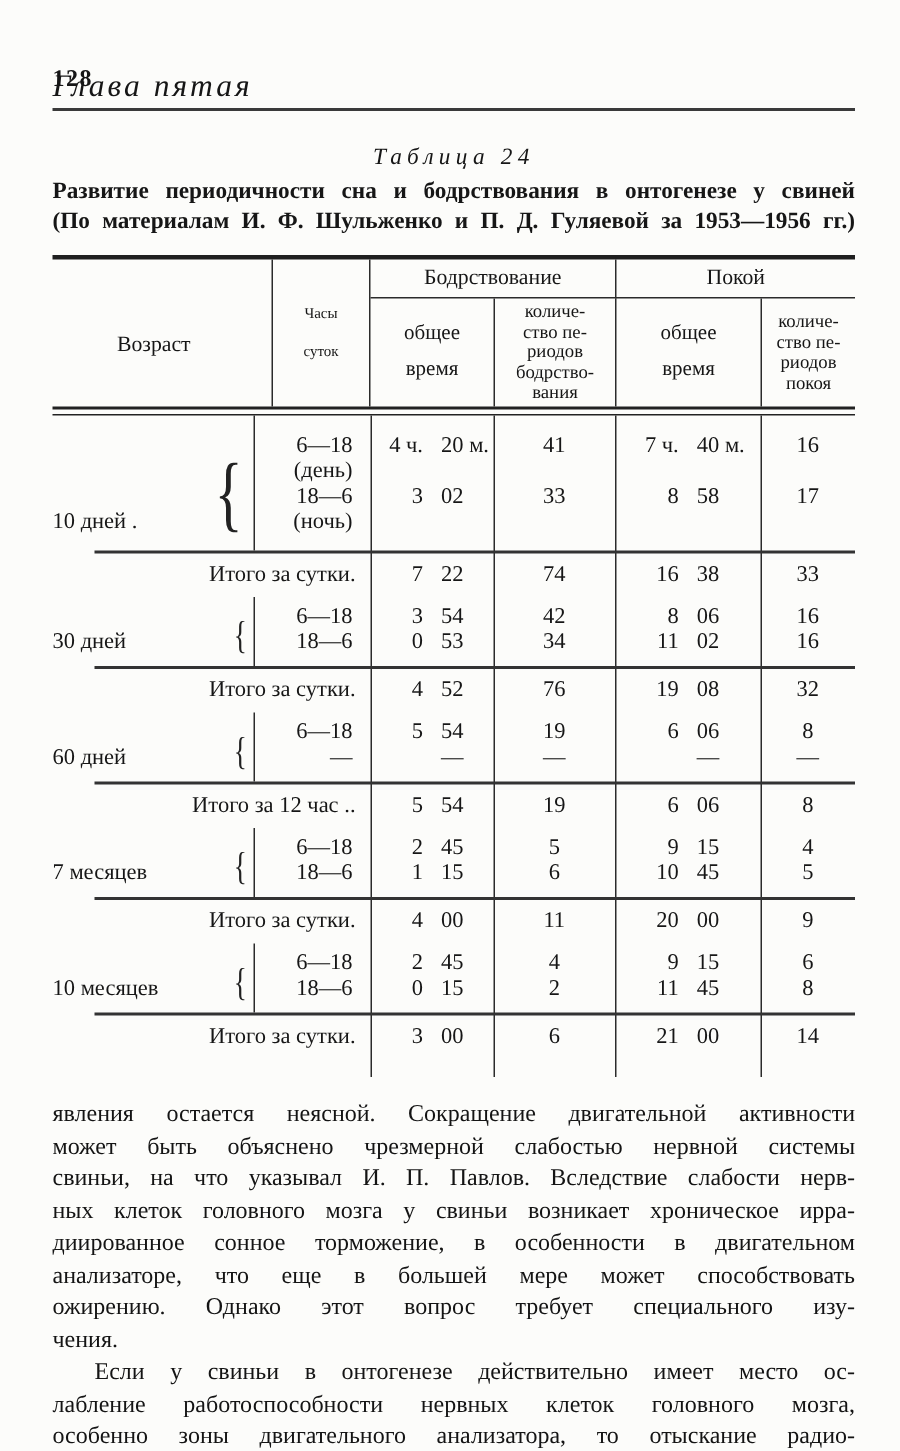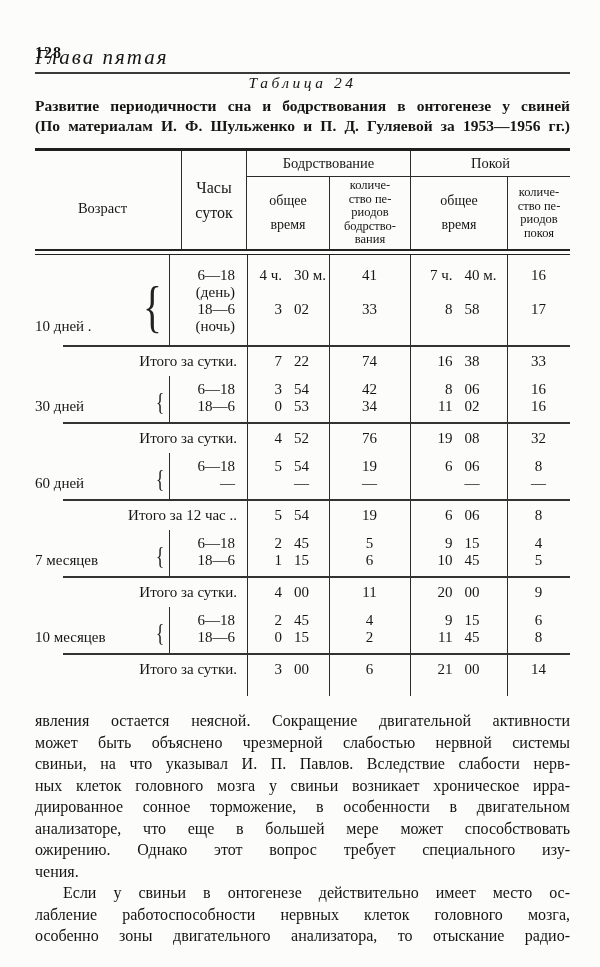--- a/index.html
+++ b/index.html
@@ -19,21 +19,21 @@
   
   .runhead{position:relative;height:20px;}
   .pagenum{position:absolute;left:0;top:0;font-size:16px;font-weight:700;letter-spacing:1px;}
   .chapter{
     position:absolute;left:0;right:0;top:1px;text-align:left;
     font-style:italic;font-size:21px;letter-spacing:2px;
   }
   .headrule{margin-top:8px;border-top:2px solid #3a3a3a;height:0;}
   
   .tab-label{
-    text-align:center;
+    margin-top:22px;text-align:center;
     font-style:italic;font-size:15.5px;letter-spacing:3.5px;
   }
   .tab-title{
     margin-top:4px;font-weight:700;font-size:15.5px;line-height:20px;
     text-align:justify;text-align-last:justify;
   }
   .tab-subtitle{
     font-weight:700;font-size:15.5px;line-height:20px;
     text-align:justify;text-align-last:justify;
   }
@@ -41,21 +41,21 @@
   .dtable{margin-top:12px;width:535px;--cols:135px 77px 82px 81px 97px 63px;}
   .topbar{border-top:3px solid #1f1f1f;height:0;}
   .thead{
     display:grid;
     grid-template-columns:var(--cols);
     grid-template-rows:26px 72px;
     font-size:14px;line-height:15px;
   }
   .thead .hc{display:flex;align-items:center;justify-content:center;text-align:center;white-space:pre-line;}
   .h-age{grid-row:1/3;grid-column:1;font-size:14.5px;margin-top:16px;}
-  .h-hours{grid-row:1/3;grid-column:2;border-left:1px solid #2b2b2b;border-right:1px solid #2b2b2b;line-height:25px;font-size:16px;margin-left:11px;}
+  .h-hours{grid-row:1/3;grid-column:2;border-left:1px solid #2b2b2b;border-right:1px solid #2b2b2b;line-height:25px;font-size:10px;margin-left:11px;}
   .h-gwake{grid-row:1;grid-column:3/5;border-bottom:1px solid #2b2b2b;font-size:14.5px;}
   .h-grest{grid-row:1;grid-column:5/7;border-left:1px solid #2b2b2b;border-bottom:1px solid #2b2b2b;font-size:14.5px;}
   .h-wt{grid-row:2;grid-column:3;line-height:24px;}
   .h-wp{grid-row:2;grid-column:4;border-left:1px solid #2b2b2b;font-size:12.5px;line-height:13.5px;}
   .h-rt{grid-row:2;grid-column:5;border-left:1px solid #2b2b2b;line-height:24px;}
   .h-rp{grid-row:2;grid-column:6;border-left:1px solid #2b2b2b;font-size:12.5px;line-height:13.5px;}
   .dblrule{height:3px;border-top:2px solid #222;border-bottom:1px solid #222;}
   
   .tbody{position:relative;font-size:15px;padding-bottom:12px;}
   .vl{position:absolute;top:0;bottom:0;width:1px;background:#2b2b2b;}
@@ -132,21 +132,21 @@
           </div>
           <div class="cell c-hours">
             <div class="ln">6—18</div>
             <div class="ln">(день)</div>
             <div class="ln">18—6</div>
             <div class="ln">(ночь)</div>
           </div>
           <div class="cell c-val">
             <div class="ln pair">
               <span class="vh">4 ч.</span>
-              <span class="vm">30 м.</span>
+              <span class="vm">20 м.</span>
             </div>
             <div class="ln"></div>
             <div class="ln pair">
               <span class="vh">3</span>
               <span class="vm">02</span>
             </div>
             <div class="ln"></div>
           </div>
           <div class="cell c-val">
             <div class="ln cnt">41</div>

